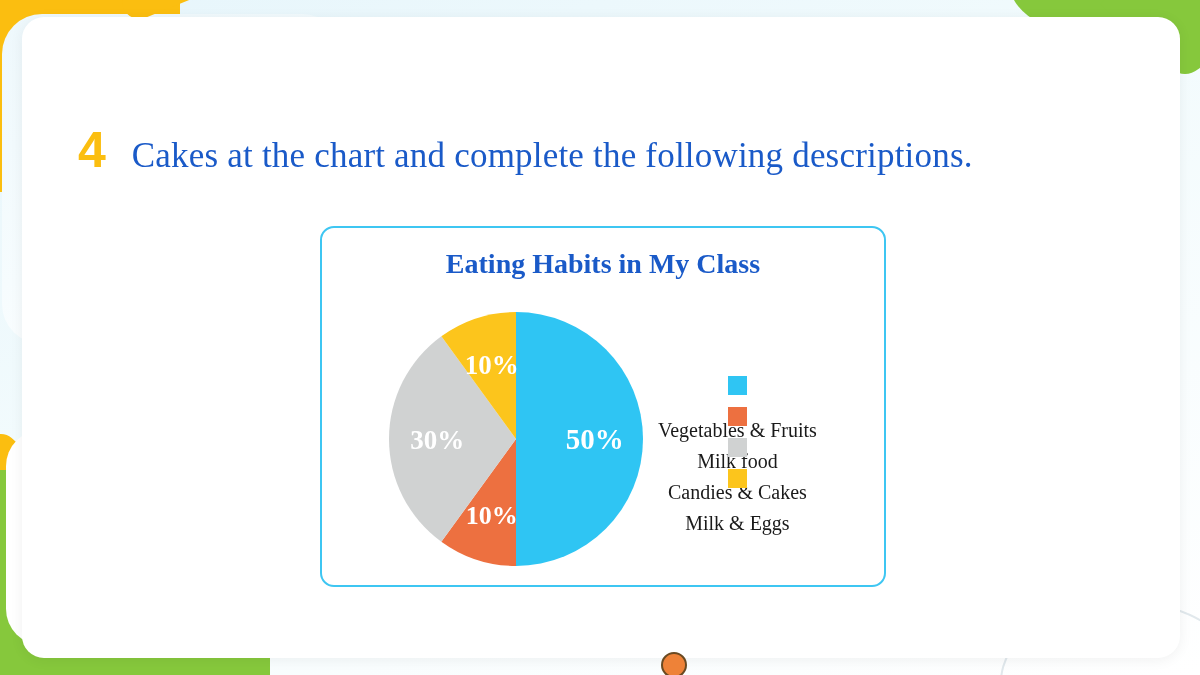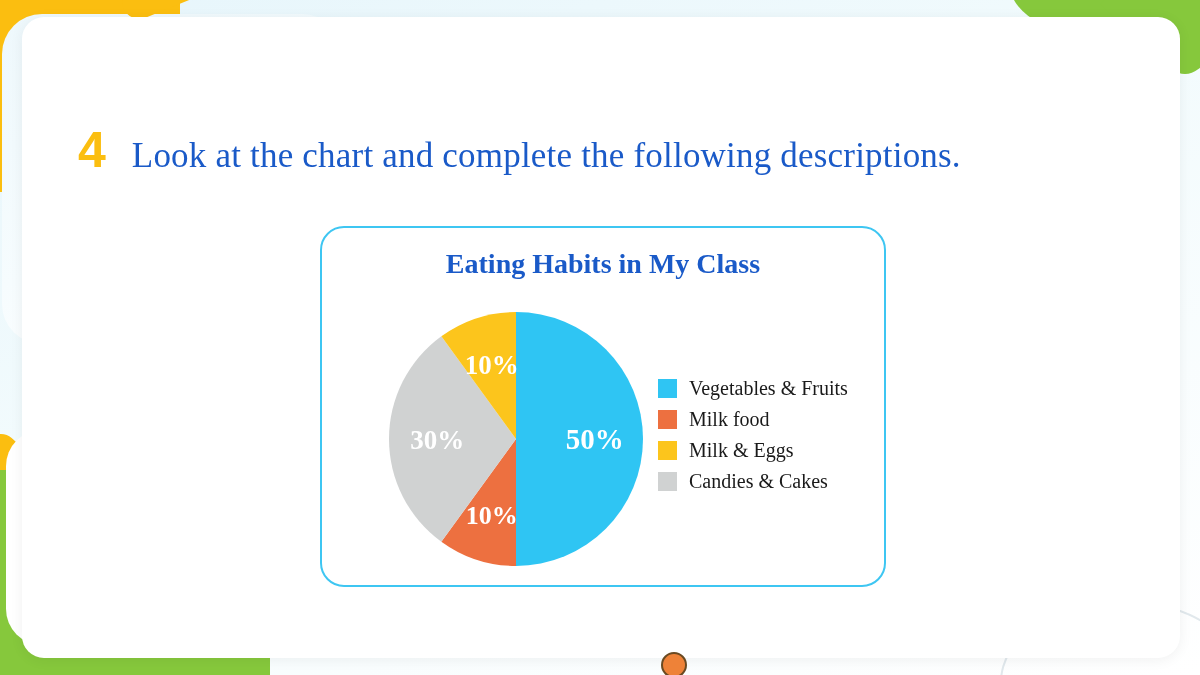--- a/index.html
+++ b/index.html
@@ -189,21 +189,21 @@
   }
 
   
   .chart-box {
     position: absolute;
     left: 320px;
     top: 226px;
     width: 566px;
     height: 361px;
     border: 2px solid #3EC6F2;
-    border-radius: 24px;
+    border-radius: 14px;
     background: #ffffff;
     box-sizing: border-box;
   }
   .chart-title {
     position: absolute;
     left: 0;
     right: 0;
     top: 20px;
     text-align: center;
     font-family: "Liberation Serif", serif;
@@ -230,22 +230,23 @@
     position: absolute;
     left: 336px;
     top: 148px;
     display: flex;
     flex-direction: column;
     gap: 6px;
   }
   .legend-item {
     display: flex;
     align-items: center;
-    gap: 12px;
+    gap: 24px;
     height: 25px;
+    flex-direction: column;
   }
   .legend-swatch {
     width: 19px;
     height: 19px;
     flex: 0 0 19px;
   }
   .legend-label {
     font-family: "Liberation Serif", serif;
     font-size: 20px;
     color: #1a1a1a;
@@ -273,21 +274,21 @@
   <div class="deco tree-trunk"></div>
   <div class="deco tree-leaf-2"></div>
   <div class="deco tree-leaf-3"></div>
 
   <div class="deco faint-arc"></div>
 
   <div class="card">
 
     <div class="heading-row">
       <span class="q-number">4</span>
-      <span class="q-text">Look at the chart and complete the following descriptions.</span>
+      <span class="q-text">Cakes at the chart and complete the following descriptions.</span>
     </div>
 
   </div>
 
   <div class="chart-box">
 
     <div class="chart-title">Eating Habits in My Class</div>
 
     <div class="pie-wrap">
       <svg class="pie-svg" viewBox="0 0 258 258">
@@ -310,26 +311,26 @@
     <div class="legend">
       <div class="legend-item">
         <span class="legend-swatch" style="background:#2FC5F3"></span>
         <span class="legend-label">Vegetables &amp; Fruits</span>
       </div>
       <div class="legend-item">
         <span class="legend-swatch" style="background:#ED7040"></span>
         <span class="legend-label">Milk food</span>
       </div>
       <div class="legend-item">
+        <span class="legend-swatch" style="background:#D0D2D2"></span>
+        <span class="legend-label">Candies &amp; Cakes</span>
+      </div>
+      <div class="legend-item">
         <span class="legend-swatch" style="background:#FCC51C"></span>
         <span class="legend-label">Milk &amp; Eggs</span>
       </div>
-      <div class="legend-item">
-        <span class="legend-swatch" style="background:#D0D2D2"></span>
-        <span class="legend-label">Candies &amp; Cakes</span>
-      </div>
     </div>
 
   </div>
 
   <div class="deco orange-dot"></div>
 
 </div>
 
 </body></html>

